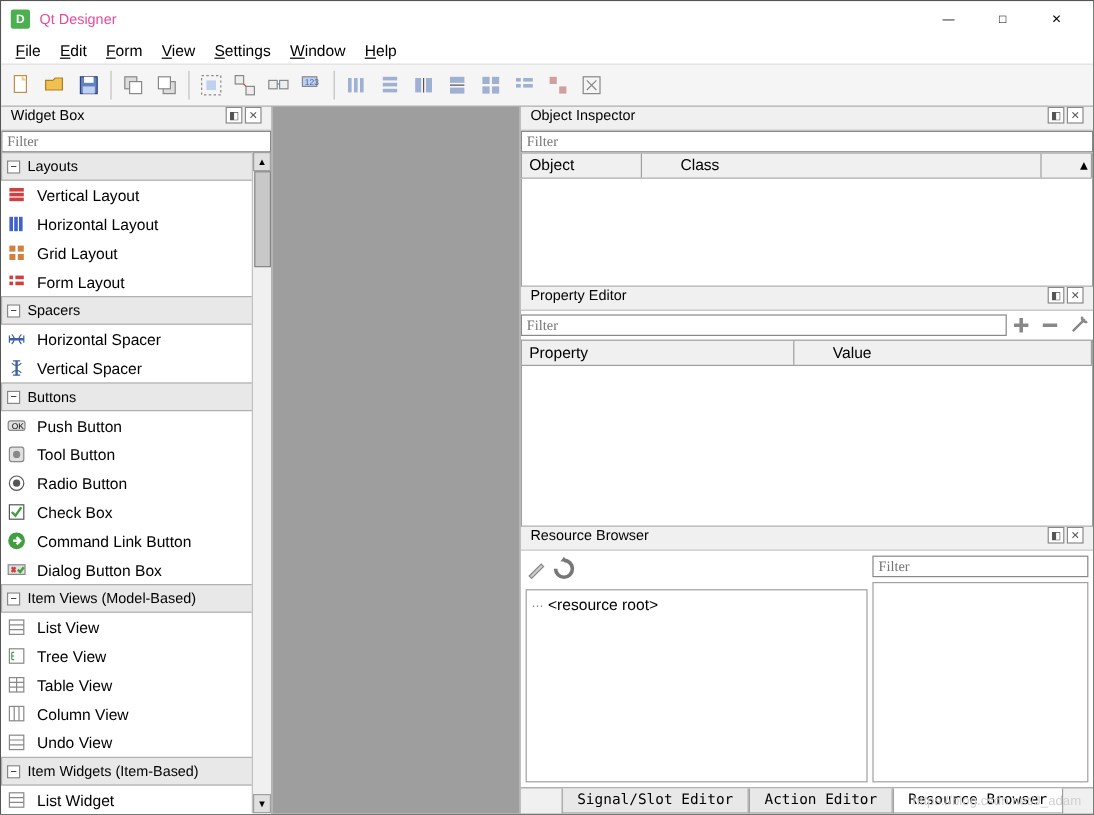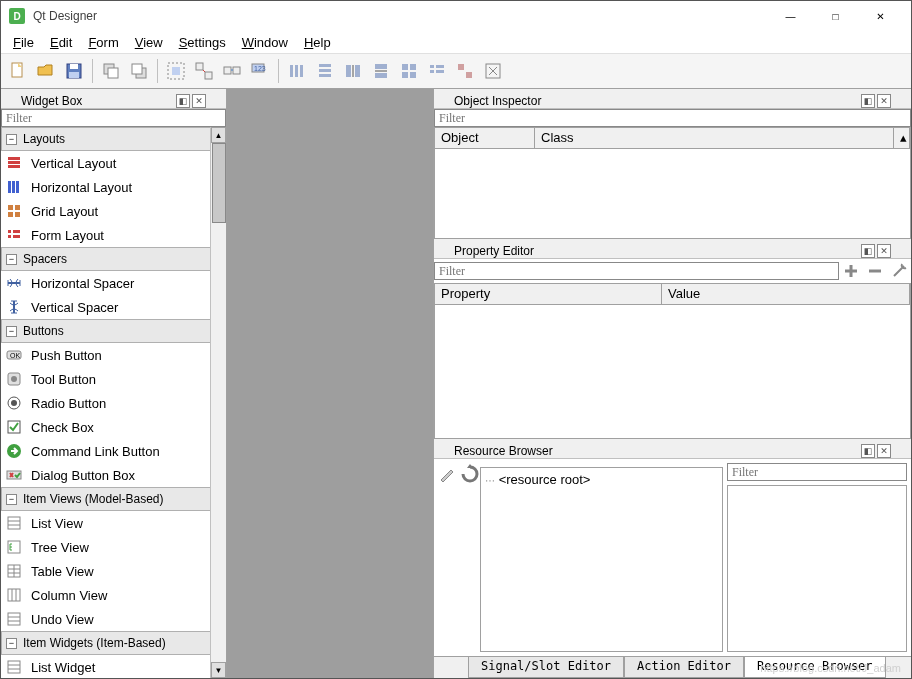--- a/index.html
+++ b/index.html
@@ -1,42 +1,42 @@
 <!DOCTYPE html>
 <html><head>
 <meta charset="utf-8">
 <style>
 * { box-sizing: border-box; margin: 0; padding: 0; }
 body { font-family: "Segoe UI", Tahoma, sans-serif; font-size: 12px; background: #fff; width: 912px; height: 679px; overflow: hidden; position: relative; border: 1px solid #555; }
 
 
 .titlebar { height: 30px; display: flex; align-items: center; padding: 0 8px; background: #fff; }
 .titlebar .app-icon { width: 16px; height: 16px; background: #4caf50; border-radius: 2px; display: flex; align-items: center; justify-content: center; color: #fff; font-weight: bold; font-size: 10px; margin-right: 8px; }
-.titlebar .title { flex: 1; font-size: 12px; color: #404040; }
+.titlebar .title { flex: 1; font-size: 12px; color: #ec4899; }
 .winbtn { width: 45px; height: 28px; display: flex; align-items: center; justify-content: center; font-family: "Segoe MDL2 Assets", sans-serif; font-size: 10px; }
 
 
 .menubar { height: 22px; display: flex; align-items: center; padding: 0 4px; background: #fff; }
 .menubar span { padding: 2px 8px; font-size: 13px; }
 .menubar span::first-letter { text-decoration: underline; }
 
 
 .toolbar { height: 36px; display: flex; align-items: center; padding: 2px 4px; background: #f5f5f5; border-top: 1px solid #e0e0e0; border-bottom: 1px solid #a0a0a0; gap: 2px; }
 .toolbar .sep { width: 1px; height: 24px; background: #c0c0c0; margin: 0 3px; }
 .tbtn { width: 26px; height: 26px; display: flex; align-items: center; justify-content: center; border: 1px solid transparent; }
 .tbtn svg { width: 20px; height: 20px; }
 
 
 .main { display: flex; height: calc(100% - 88px); }
 .left-panel { width: 226px; display: flex; flex-direction: column; border-right: 1px solid #a0a0a0; }
 .center-panel { flex: 1; background: #9e9e9e; }
 .right-panel { width: 478px; display: flex; flex-direction: column; border-left: 1px solid #a0a0a0; }
 
 
-.dock-header { height: 20px; background: #f0f0f0; display: flex; align-items: flex-end; padding: 0 20px; border-bottom: 1px solid #c0c0c0; font-size: 12px; }
+.dock-header { height: 20px; background: #f0f0f0; display: flex; align-items: flex-start; padding: 0 8px; border-bottom: 1px solid #c0c0c0; font-size: 12px; }
 .dock-header .title { flex: 1; }
 .dock-header .dbtn { width: 14px; height: 14px; display: flex; align-items: center; justify-content: center; font-size: 9px; color: #555; border: 1px solid #888; margin-left: 2px; background: #fff; }
 
 
 .filter-input { width: 100%; height: 18px; border: 1px solid #888; padding: 0 4px; font-family: Liberation Serif, serif; font-size: 12px; color: #888; background: #fff; }
 
 
 .widget-list { flex: 1; overflow-y: auto; background: #fff; position: relative; }
 .wb-row { display: flex; align-items: center; height: 24px; padding: 0 4px; }
 .wb-category { background: #e8e8e8; border: 1px solid #b0b0b0; font-size: 12px; }
@@ -48,32 +48,32 @@
 .wb-scrollbar .arrow { height: 16px; display: flex; align-items: center; justify-content: center; font-size: 8px; background: #e0e0e0; border: 1px solid #a0a0a0; }
 .wb-scrollbar .thumb { position: absolute; top: 16px; width: 14px; left: 1px; height: 80px; background: #c8c8c8; border: 1px solid #888; }
 
 
 .right-section { display: flex; flex-direction: column; }
 .ri-obj { height: 150px; }
 .ri-prop { height: 200px; }
 .ri-res { flex: 1; }
 
 
-.table-header { display: flex; height: 22px; background: #f0f0f0; border: 1px solid #a0a0a0; }
+.table-header { display: flex; height: 22px; background: #f0f0f0; border: 1px solid #a0a0a0; gap: 26px; }
 .table-header .th { padding: 2px 6px; border-right: 1px solid #a0a0a0; font-size: 13px; }
 .table-body { flex: 1; background: #fff; border: 1px solid #a0a0a0; border-top: none; }
 
 
 .prop-toolbar { display: flex; align-items: center; height: 24px; }
 .prop-toolbar .filter-input { flex: 1; }
 .prop-toolbar .pbtn { width: 24px; height: 22px; display: flex; align-items: center; justify-content: center; }
 
 
 .res-body { flex: 1; display: flex; gap: 4px; padding: 4px; background: #fff; }
-.res-left { flex: 1; display: flex; flex-direction: row; }
+.res-left { flex: 1; display: flex; flex-direction: column; }
 .res-right { width: 180px; display: flex; flex-direction: column; }
 .res-toolbar { display: flex; gap: 4px; height: 24px; align-items: center; }
 .res-tree { flex: 1; border: 1px solid #a0a0a0; padding: 4px; font-size: 13px; margin-top: 4px; }
 .res-preview { flex: 1; border: 1px solid #a0a0a0; margin-top: 4px; }
 
 
 .bottom-tabs { height: 22px; display: flex; background: #f0f0f0; border-top: 1px solid #a0a0a0; padding-left: 34px; }
 .bottom-tabs .tab { padding: 2px 12px; border: 1px solid #a0a0a0; border-top: none; font-family: monospace; font-size: 12px; background: #e8e8e8; }
 .bottom-tabs .tab.active { background: #fff; }
 

